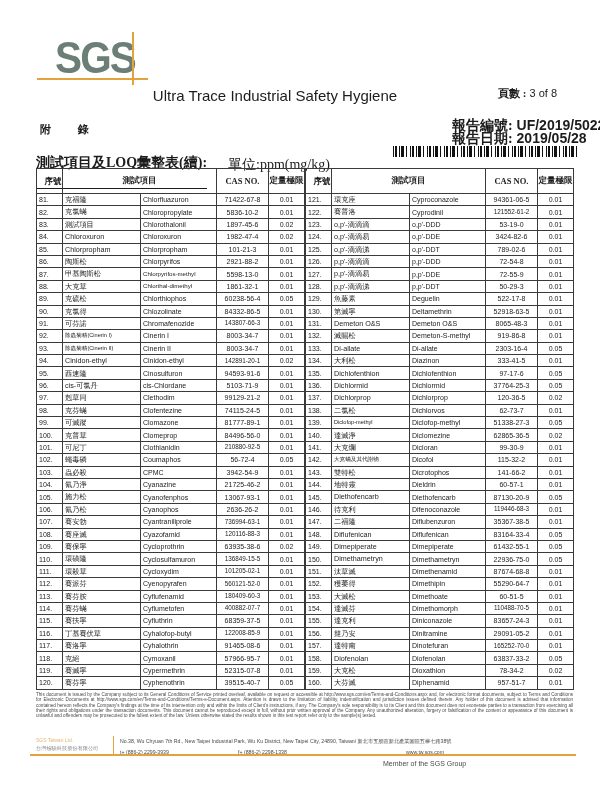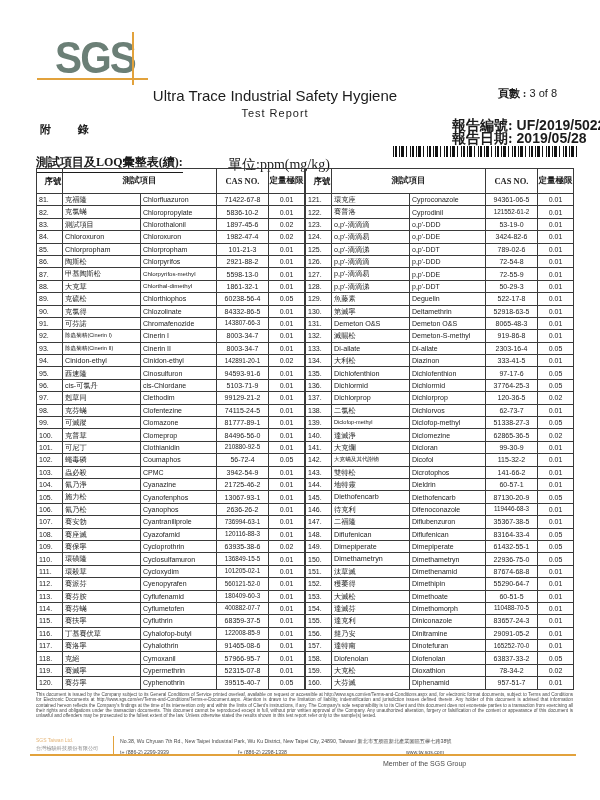--- a/index.html
+++ b/index.html
@@ -25,21 +25,21 @@
   .page-no b { font-family:"Liberation Serif",serif; font-weight:700; }
   .rep-meta { position:absolute; left:452px; top:119px; font-size:14px; line-height:13px; white-space:nowrap; }
   .rep-meta .lbl { font-family:"Liberation Serif",serif; font-weight:700; }
   .rep-meta .val { font-weight:700; }
   .barcode { position:absolute; left:393px; top:146px; width:184px; height:11px;
     background:repeating-linear-gradient(90deg,#111 0 1px,#fff 1px 2px,#111 2px 4px,#fff 4px 6px,
       #111 6px 7px,#fff 7px 8px,#111 8px 11px,#fff 11px 13px,#111 13px 14px,#fff 14px 17px); }
 
   
   .tbl-title { position:absolute; left:36px; top:154px; font-family:"Liberation Serif",serif;
-    font-weight:700; font-size:12px; border-bottom:1px solid #1c1c1c; padding-bottom:1px; }
+    font-weight:700; font-size:14px; border-bottom:1px solid #1c1c1c; padding-bottom:16px;text-decoration:underline; }
   .unit { position:absolute; left:228px; top:156px; font-size:14px; font-family:"Liberation Serif",serif; }
 
   
   .tables { position:absolute; left:36px; top:168px; width:537px; height:522px; display:flex; }
   table.half { border-collapse:collapse; table-layout:fixed; width:268px; height:463px; }
   table.half th, table.half td { border:1px solid #3a3a3a; overflow:hidden; white-space:nowrap; }
   table.half thead tr { height:25px; }
   table.half th { font-family:"Liberation Serif",serif; font-weight:700; font-size:8.5px; text-align:center; }
   table.half tbody tr { height:12.4px; }
   td { font-size:7px; line-height:1; }
@@ -70,21 +70,20 @@
 </style>
 </head>
 <body>
 
 <div class="logo-letters">SGS</div>
 <div class="logo-hline"></div>
 <div class="logo-vline"></div>
 
 <div class="hdr-center">
   <div class="lab-en">Ultra Trace Industrial Safety Hygiene</div>
-  <div class="rep-en">Test Report</div>
 </div>
 
 <div class="appendix">附 錄</div>
 
 <div class="page-no"><b>頁數 :</b> <span>3 of 8</span></div>
 
 <div class="rep-meta">
   <div><span class="lbl">報告編號:</span> <span class="val">UF/2019/50224</span></div>
   <div><span class="lbl">報告日期:</span> <span class="val">2019/05/28</span></div>
 </div>

